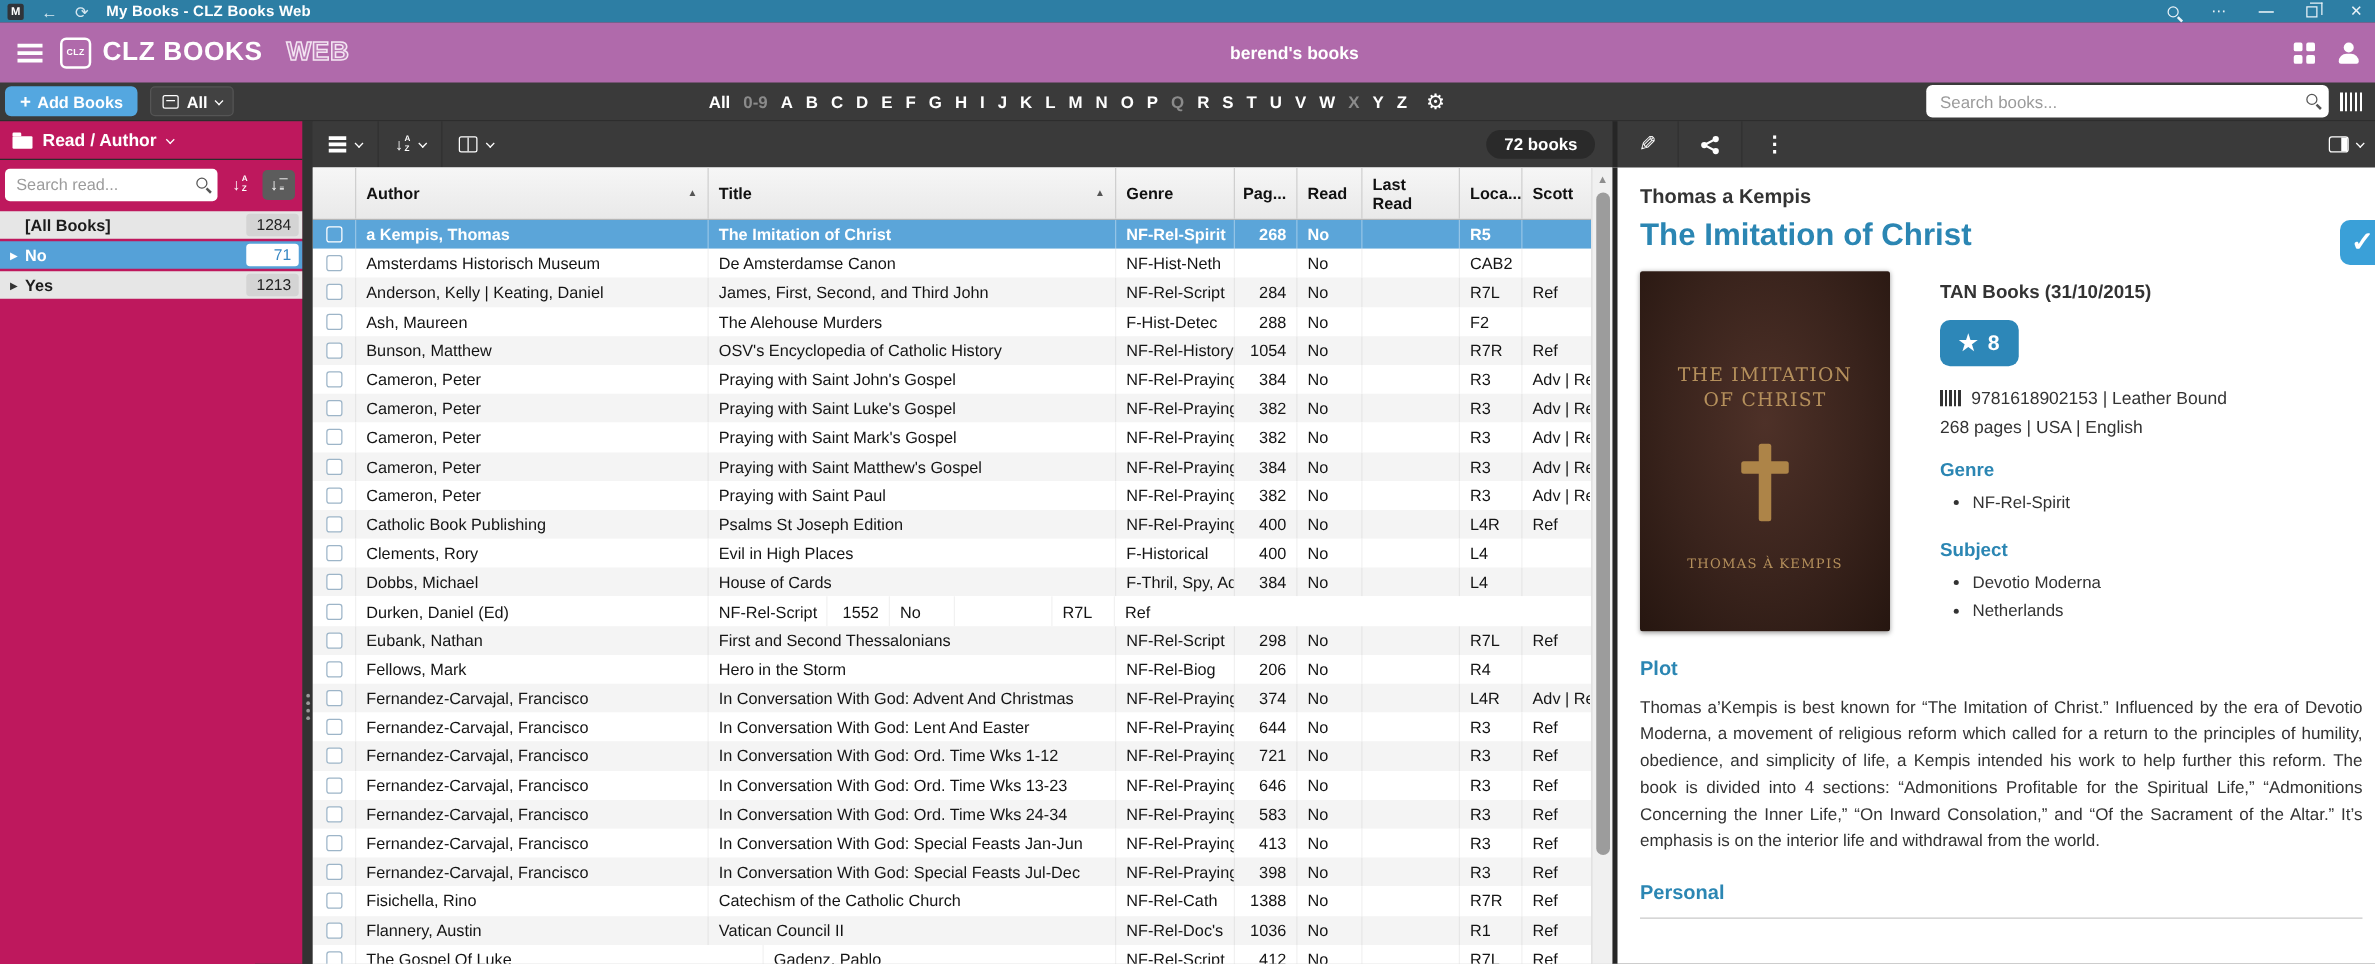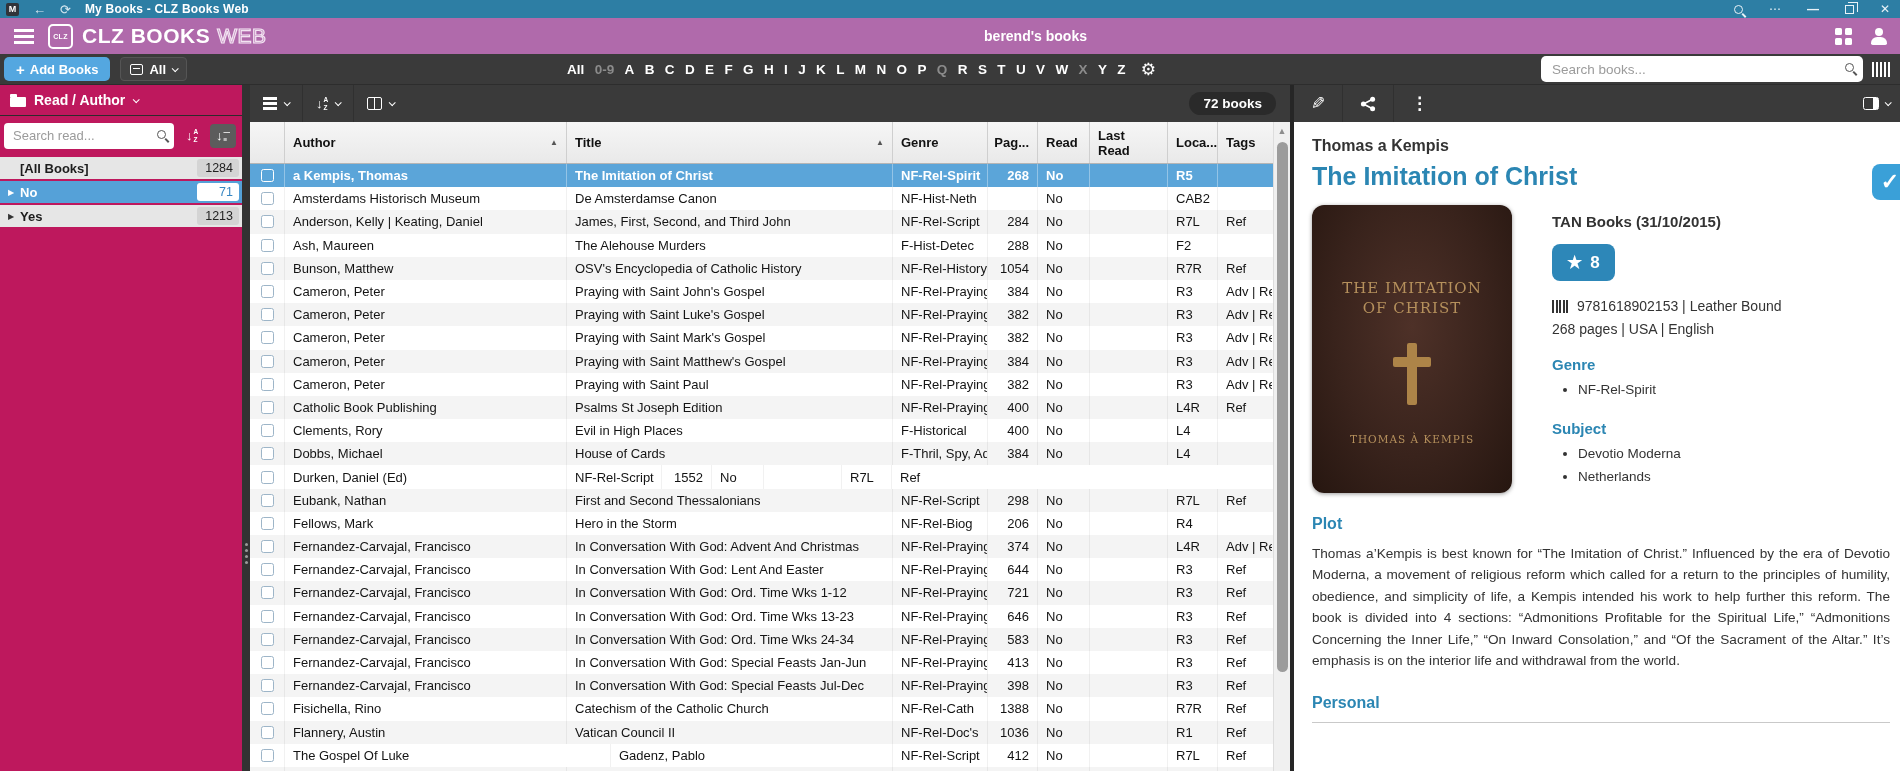--- a/index.html
+++ b/index.html
@@ -11,25 +11,25 @@
   .b-ico { color:#d6e7f0; font-size:13px; margin-right:14px; line-height:1; }
   .browser-title { font-weight:bold; color:#fff; letter-spacing:.2px; }
   .browser-right { margin-left:auto; display:flex; align-items:center; gap:26px; padding-right:4px; }
   .mag { position:relative; display:inline-block; width:9px; height:9px; border:1.6px solid currentColor; border-radius:50%; }
   .mag::after { content:""; position:absolute; width:1.8px; height:5px; background:currentColor; transform:rotate(-45deg); left:8px; top:7px; }
   .win-min { font-weight:bold; }
   .resticon { position:relative; width:9px; height:9px; border:1.4px solid #eaf3f8; display:inline-block; }
   .resticon::before { content:""; position:absolute; left:2px; top:-4px; width:9px; height:9px; border:1.4px solid #eaf3f8; border-left:none; border-bottom:none; }
 
   
-  .app-header { height:36px; background:#b06aab; display:flex; align-items:center; padding:12px 12px; position:relative; }
+  .app-header { height:48px; background:#b06aab; display:flex; align-items:center; padding:12px 12px; position:relative; }
   .hamburger { width:20px; height:3px; background:#fff; box-shadow:0 6px 0 #fff, 0 12px 0 #fff; margin:-12px 14px 0 2px; }
   .clz-logo { width:25px; height:25px; border:2px solid #fff; border-radius:5px; display:flex; align-items:center; justify-content:center; color:#fff; font-size:7px; font-weight:bold; margin-right:9px; letter-spacing:.3px; }
   .brand { color:#fff; font-size:21px; font-weight:bold; letter-spacing:.5px; }
-  .brand-light { font-size:21px; font-weight:normal; letter-spacing:.5px; color:rgba(255,255,255,0.12); -webkit-text-stroke:1.2px #f3e4f2; margin-left:7px; }
+  .brand-light { font-size:21px; font-weight:bold; letter-spacing:.5px; color:rgba(255,255,255,0.12); -webkit-text-stroke:1.2px #f3e4f2; margin-left:19px; }
   .library-name { position:absolute; left:54.5%; transform:translateX(-50%); color:#fff; font-weight:bold; font-size:14px; }
   .header-right { margin-left:auto; display:flex; align-items:center; gap:18px; }
   .grid4 { display:grid; grid-template-columns:7px 7px; grid-gap:3px; }
   .grid4 span { width:7px; height:7px; background:#fff; border-radius:1.5px; }
   .person { position:relative; width:18px; height:17px; }
   .person::before { content:""; position:absolute; left:5px; top:0; width:8px; height:8px; border-radius:50%; background:#fff; }
   .person::after { content:""; position:absolute; left:1px; bottom:0; width:16px; height:8px; border-radius:7px 7px 2px 2px; background:#fff; }
 
   
   .main-toolbar { height:31px; background:#3a3a3a; display:flex; align-items:center; padding:0 8px 0 4px; border-bottom:1px solid #2d2d2d; }
@@ -126,21 +126,21 @@
   .kebab { font-size:17px; font-weight:bold; letter-spacing:0; }
   .panel-toggle { margin-left:auto; display:flex; align-items:center; gap:6px; padding:0 10px; cursor:pointer; }
   .panicon { width:16px; height:13px; border:1.6px solid #fff; border-radius:2.5px; position:relative; }
   .panicon::after { content:""; position:absolute; right:0; top:0; bottom:0; width:5px; background:#fff; }
 
   .detail-body { flex:1; background:#fff; border-left:4px solid #262626; overflow:hidden; position:relative; padding:15px 10px 0 18px; }
   .d-author { font-size:16px; font-weight:bold; color:#333; }
   .d-title { font-size:25px; font-weight:bold; color:#2b86b3; margin-top:7px; }
   .d-check { position:absolute; top:42px; right:-8px; width:36px; height:36px; background:#3aa0d8; border-radius:8px; color:#fff; font-size:22px; font-weight:bold; display:flex; align-items:center; justify-content:center; cursor:pointer; }
   .d-cols { display:flex; gap:40px; margin-top:14px; }
-  .cover { width:200px; height:288px; flex:0 0 auto; border-radius:12px; background:radial-gradient(ellipse at 50% 42%, #4e3128 0%, #39231c 55%, #261610 100%); box-shadow:0 1px 4px rgba(0,0,0,0.4); position:relative; font-family:"DejaVu Serif", serif; color:#b5905c; text-align:center; }
+  .cover { width:200px; height:288px; flex:0 0 auto; border-radius:2px; background:radial-gradient(ellipse at 50% 42%, #4e3128 0%, #39231c 55%, #261610 100%); box-shadow:0 1px 4px rgba(0,0,0,0.4); position:relative; font-family:"DejaVu Serif", serif; color:#b5905c; text-align:center; }
   .cover .ct1 { position:absolute; top:74px; left:0; right:0; font-size:15px; letter-spacing:1px; }
   .cover .ct2 { position:absolute; top:94px; left:0; right:0; font-size:15px; letter-spacing:1px; }
   .cover .cross { position:absolute; top:138px; left:95px; width:10px; height:62px; background:#ad8448; border-radius:2px; }
   .cover .cross::after { content:""; position:absolute; top:14px; left:-14px; width:38px; height:10px; background:#ad8448; border-radius:2px; }
   .cover .cauthor { position:absolute; top:228px; left:0; right:0; font-size:10.5px; letter-spacing:1px; }
   .d-meta { padding-top:8px; min-width:0; }
   .d-pub { font-size:15px; font-weight:bold; color:#333; }
   .rating { display:inline-flex; align-items:center; gap:8px; background:#2d87b8; color:#fff; border-radius:8px; padding:8px 15px; margin-top:14px; font-size:17px; font-weight:bold; }
   .rating .star { font-size:17px; }
   .d-isbn { display:flex; align-items:center; gap:7px; margin-top:17px; font-size:14px; color:#333; }
@@ -375,21 +375,21 @@
           <div class="th c-read">
               <span>Read</span>
             </div>
           <div class="th c-last">
               <span>Last Read</span>
             </div>
           <div class="th c-loca">
               <span>Loca...</span>
             </div>
           <div class="th c-tags">
-              <span>Tags</span>
+              <span>Scott</span>
             </div>
         </div>
         <div class="tbody">
 
             <div class="trow selected">
               <div class="tcell c-cb">
                 <span class="cb"></span>
               </div>
               <div class="tcell c-author">a Kempis, Thomas</div>
               <div class="tcell c-title">The Imitation of Christ</div>

